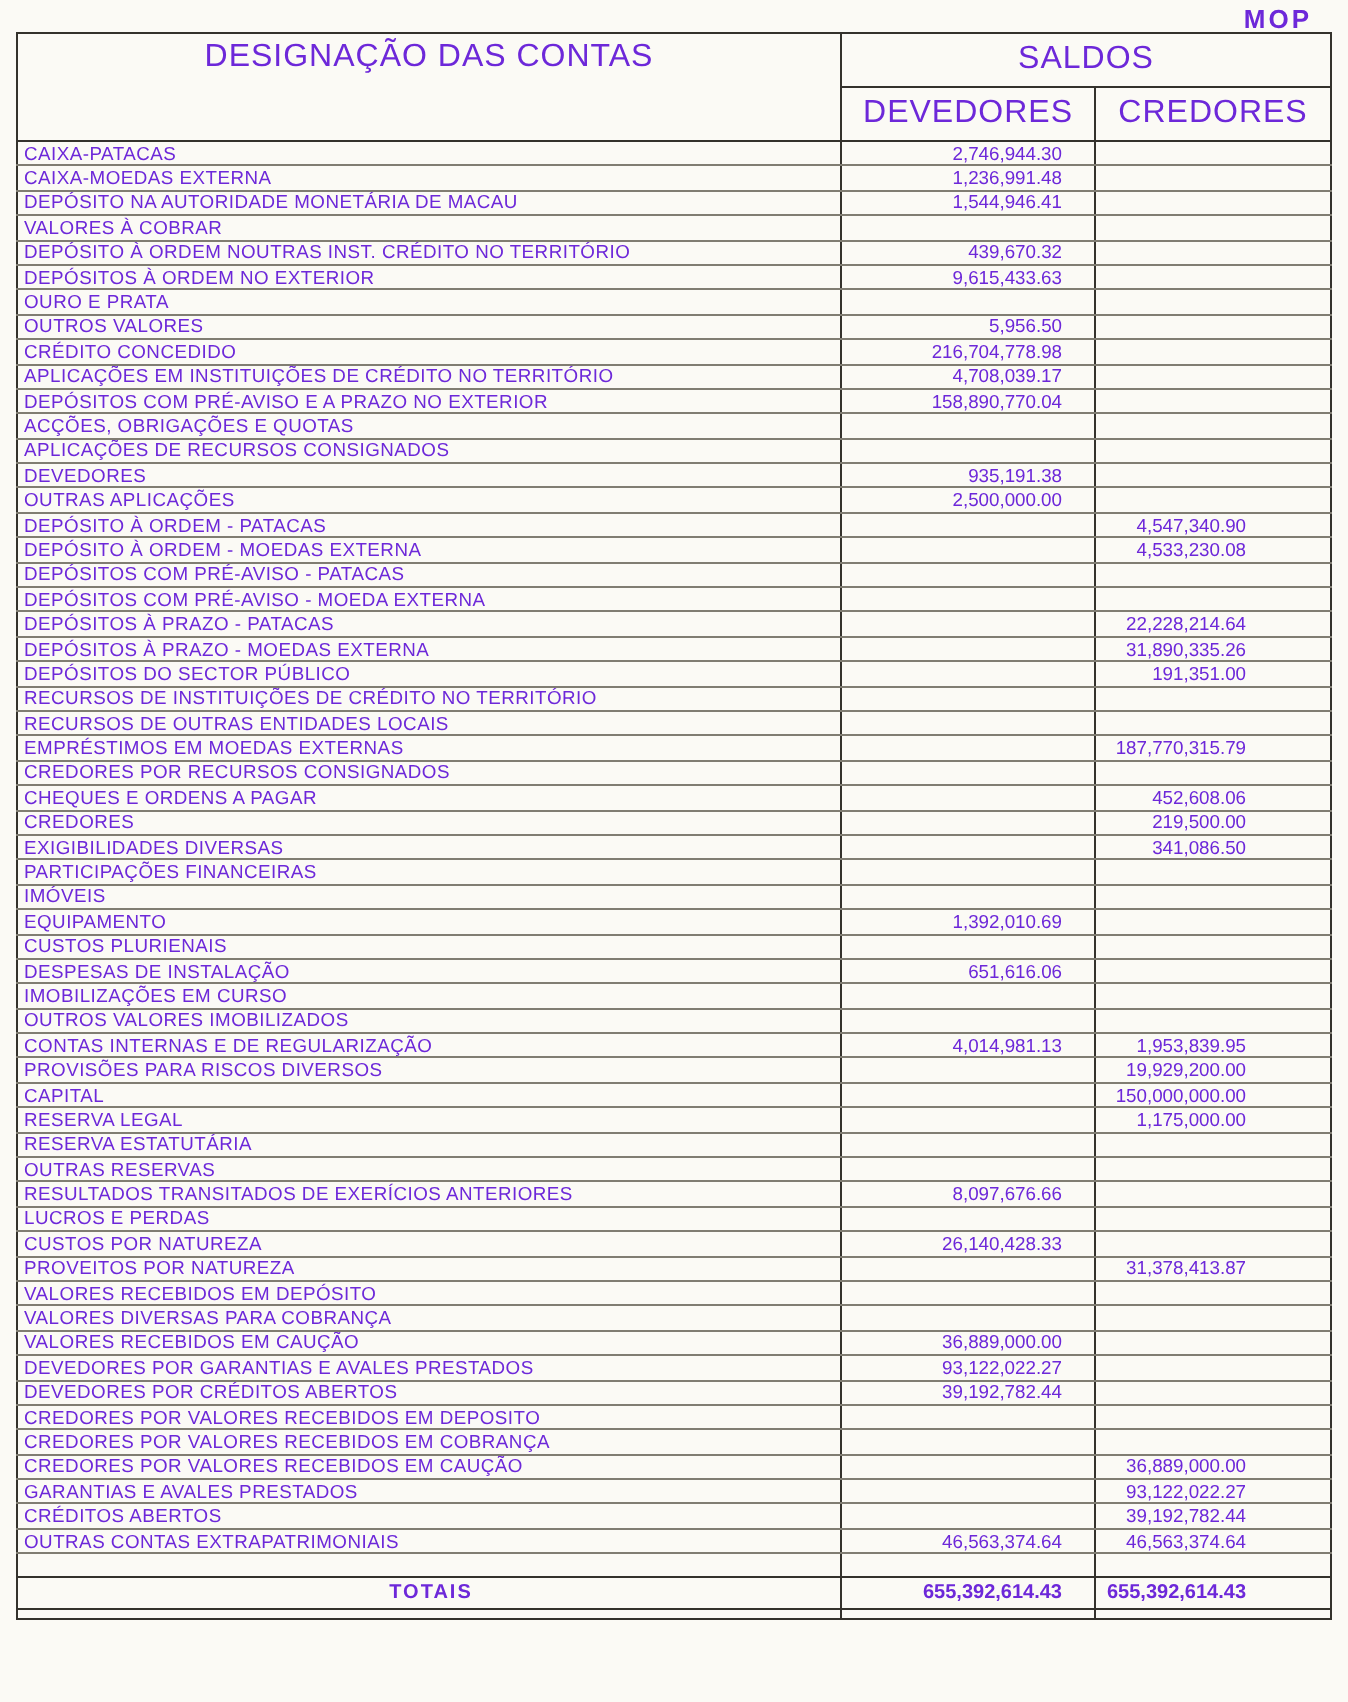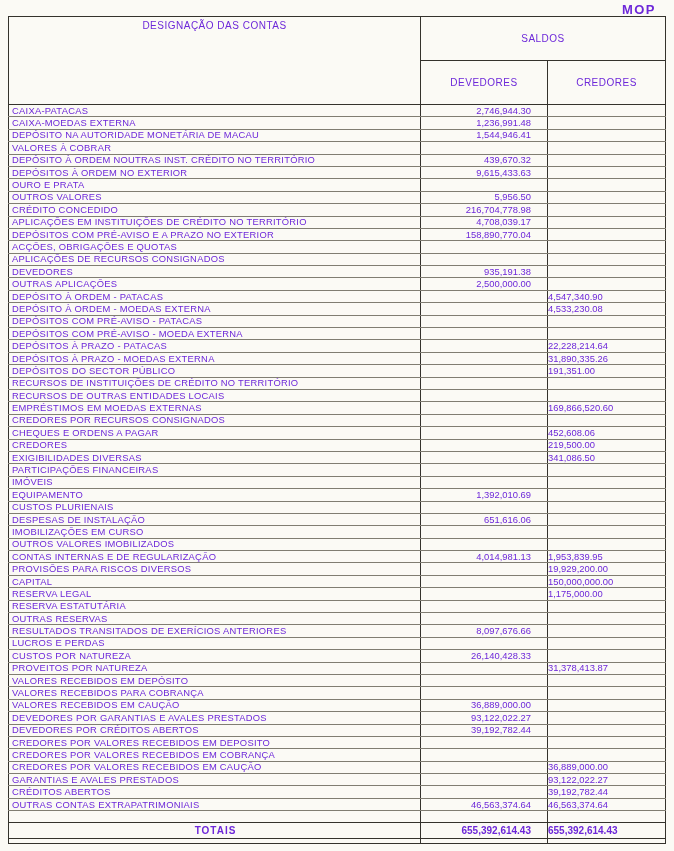--- a/index.html
+++ b/index.html
@@ -30,23 +30,23 @@
     border-collapse: collapse;
     table-layout: fixed;
     border: 1.4px solid #34322c;
   }
   col.c1 { width: 412px; }
   col.c2 { width: 127px; }
   col.c3 { width: 118px; }
 
   th {
     font-weight: normal;
-    font-size: 10px;
+    font-size: 16px;
     letter-spacing: 0.5px;
-    padding: 16px;
+    padding: 4px;
     text-align: center;
   }
   .h-desig {
     border-right: 1.2px solid #34322c;
     border-bottom: 1px solid #34322c;
     vertical-align: top;
     padding-top: 3px;
     height: 26px;
   }
   .h-saldos {
@@ -75,21 +75,21 @@
     padding-left: 3px;
     border-right: 1.2px solid #34322c;
     letter-spacing: 0.25px;
   }
   td.c-dev {
     text-align: right;
     padding-right: 16px;
     border-right: 1.2px solid #34322c;
   }
   td.c-cre {
-    text-align: left;
+    text-align: right;
     padding-right: 42px;
   }
 
   tfoot tr.spacer td { height: 12px; border-bottom: 1px solid #34322c; }
   tfoot tr.totals td {
     height: 16px;
     font-size: 10px;
     font-weight: bold;
     border-bottom: 1px solid #34322c;
   }
@@ -241,21 +241,21 @@
           <td class="c-cre"></td>
         </tr>
         <tr>
           <td class="c-label">RECURSOS DE OUTRAS ENTIDADES LOCAIS</td>
           <td class="c-dev"></td>
           <td class="c-cre"></td>
         </tr>
         <tr>
           <td class="c-label">EMPRÉSTIMOS EM MOEDAS EXTERNAS</td>
           <td class="c-dev"></td>
-          <td class="c-cre">169,866,520.60</td>
+          <td class="c-cre">187,770,315.79</td>
         </tr>
         <tr>
           <td class="c-label">CREDORES POR RECURSOS CONSIGNADOS</td>
           <td class="c-dev"></td>
           <td class="c-cre"></td>
         </tr>
         <tr>
           <td class="c-label">CHEQUES E ORDENS A PAGAR</td>
           <td class="c-dev"></td>
           <td class="c-cre">452,608.06</td>
@@ -354,21 +354,21 @@
           <td class="c-label">PROVEITOS POR NATUREZA</td>
           <td class="c-dev"></td>
           <td class="c-cre">31,378,413.87</td>
         </tr>
         <tr>
           <td class="c-label">VALORES RECEBIDOS EM DEPÓSITO</td>
           <td class="c-dev"></td>
           <td class="c-cre"></td>
         </tr>
         <tr>
-          <td class="c-label">VALORES RECEBIDOS PARA COBRANÇA</td>
+          <td class="c-label">VALORES DIVERSAS PARA COBRANÇA</td>
           <td class="c-dev"></td>
           <td class="c-cre"></td>
         </tr>
         <tr>
           <td class="c-label">VALORES RECEBIDOS EM CAUÇÃO</td>
           <td class="c-dev">36,889,000.00</td>
           <td class="c-cre"></td>
         </tr>
         <tr>
           <td class="c-label">DEVEDORES POR GARANTIAS E AVALES PRESTADOS</td>

